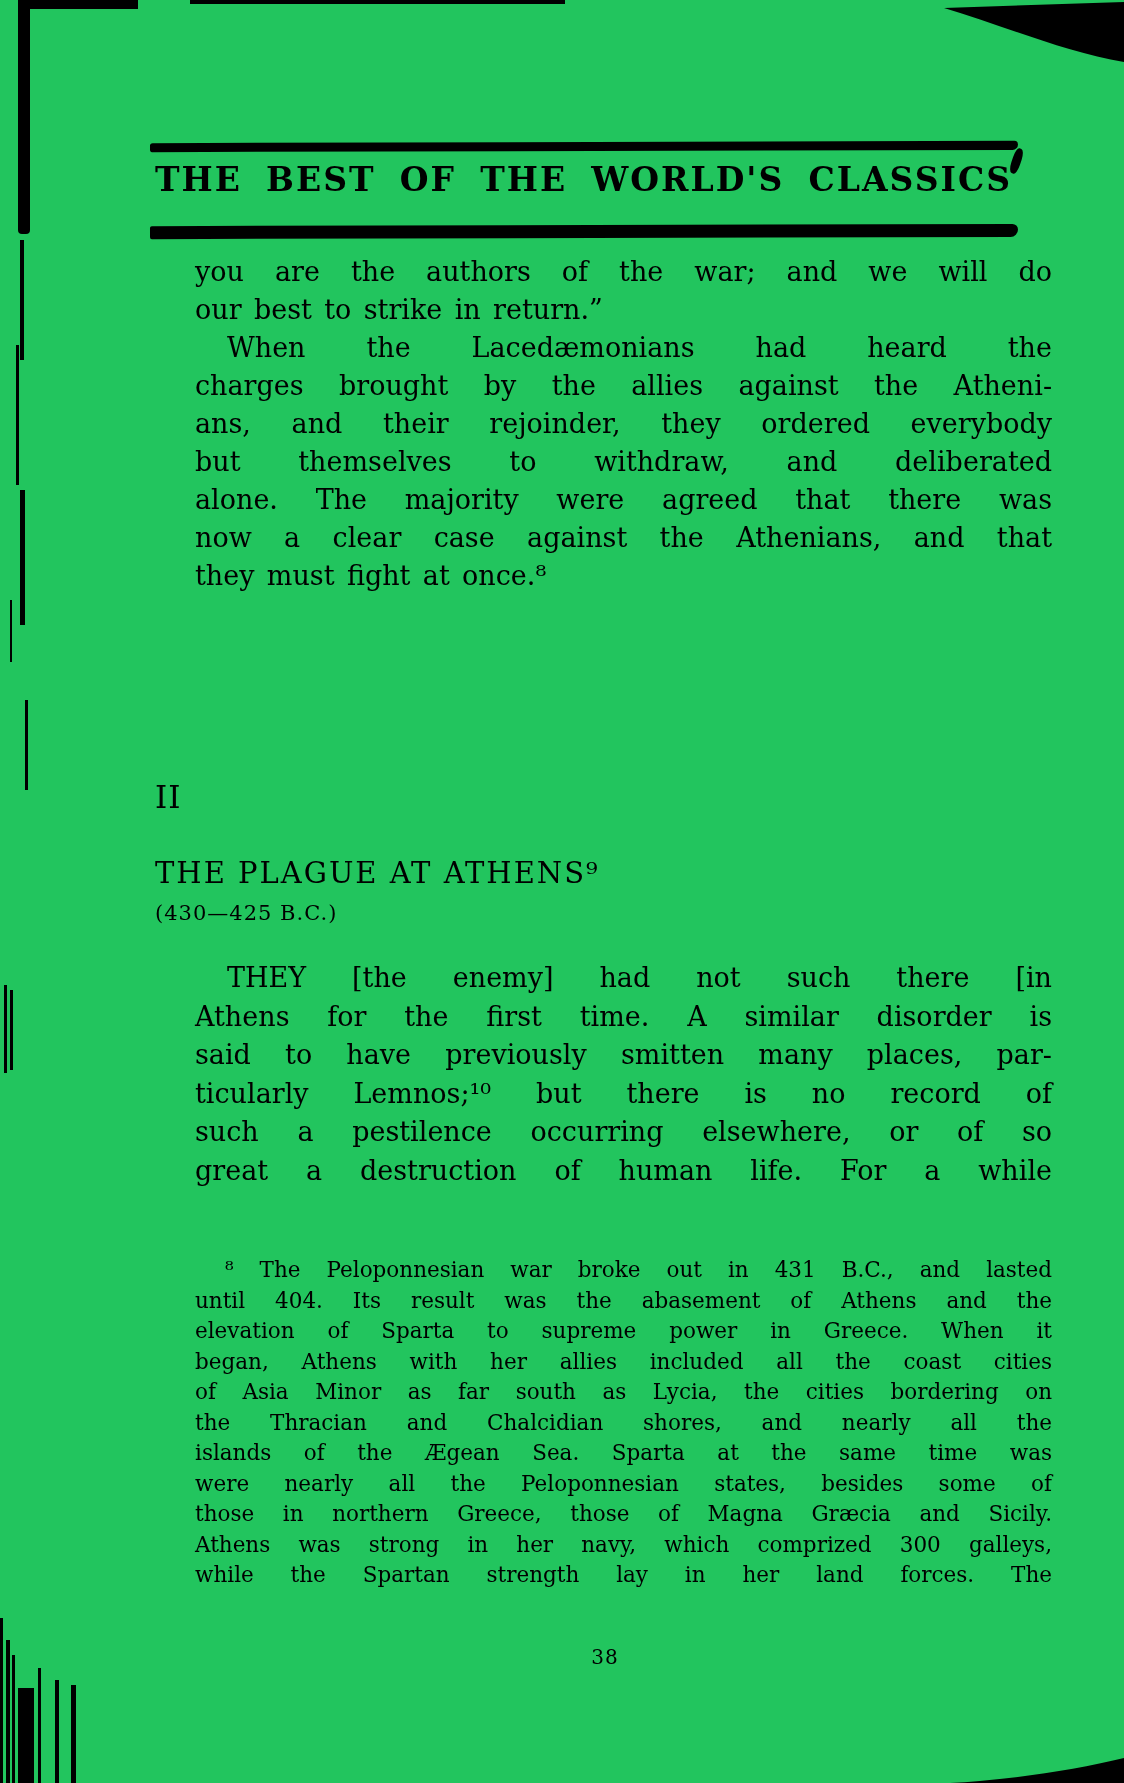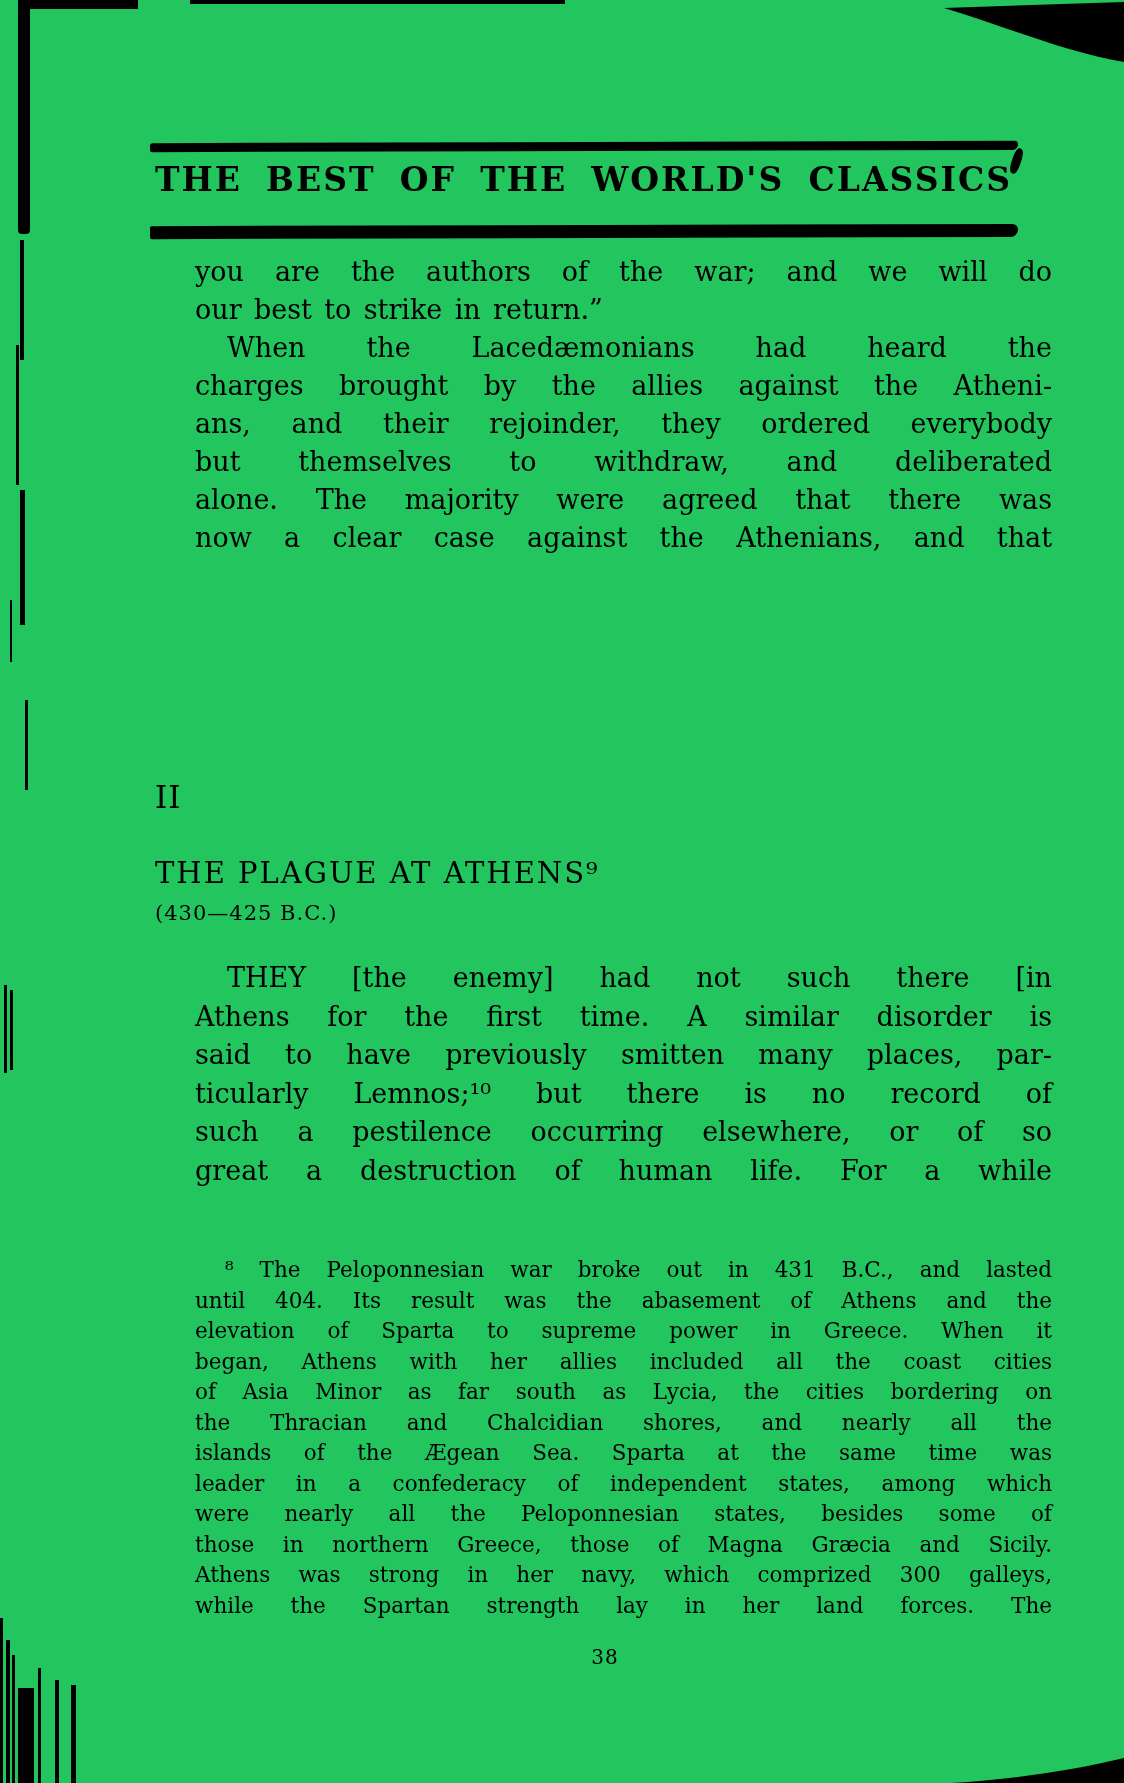--- a/index.html
+++ b/index.html
@@ -94,20 +94,21 @@
 
   <div class="tblock blk-para12">
     <div class="ln">you are the authors of the war; and we will do</div>
     <div class="ln natural">our best to strike in return.”</div>
     <div class="ln indent">When the Lacedæmonians had heard the</div>
     <div class="ln">charges brought by the allies against the Atheni-</div>
     <div class="ln">ans, and their rejoinder, they ordered everybody</div>
     <div class="ln">but themselves to withdraw, and deliberated</div>
     <div class="ln">alone.  The majority were agreed that there was</div>
     <div class="ln">now a clear case against the Athenians, and that</div>
+    <div class="ln natural">they must fight at once.⁸</div>
   </div>
 
   <div class="heading-wrap sec-numeral">II</div>
   <div class="heading-wrap sec-title">THE PLAGUE AT ATHENS⁹</div>
   <div class="heading-wrap sec-date">(430—425 B.C.)</div>
 
   <div class="tblock blk-para3">
     <div class="ln indent">THEY [the enemy] had not such there [in</div>
     <div class="ln">Athens for the first time.  A similar disorder is</div>
     <div class="ln">said to have previously smitten many places, par-</div>
@@ -117,21 +118,20 @@
   </div>
 
   <div class="tblock blk-footnote">
     <div class="ln indent">⁸ The Peloponnesian war broke out in 431 B.C., and lasted</div>
     <div class="ln">until 404.  Its result was the abasement of Athens and the</div>
     <div class="ln">elevation of Sparta to supreme power in Greece.  When it</div>
     <div class="ln">began, Athens with her allies included all the coast cities</div>
     <div class="ln">of Asia Minor as far south as Lycia, the cities bordering on</div>
     <div class="ln">the Thracian and Chalcidian shores, and nearly all the</div>
     <div class="ln">islands of the Ægean Sea.  Sparta at the same time was</div>
-    <div class="ln">leader in a confederacy of independent states, among which</div>
     <div class="ln">were nearly all the Peloponnesian states, besides some of</div>
     <div class="ln">those in northern Greece, those of Magna Græcia and Sicily.</div>
     <div class="ln">Athens was strong in her navy, which comprized 300 galleys,</div>
     <div class="ln">while the Spartan strength lay in her land forces.  The</div>
   </div>
 
   <div class="page-number">38</div>
 
 </div>
 

